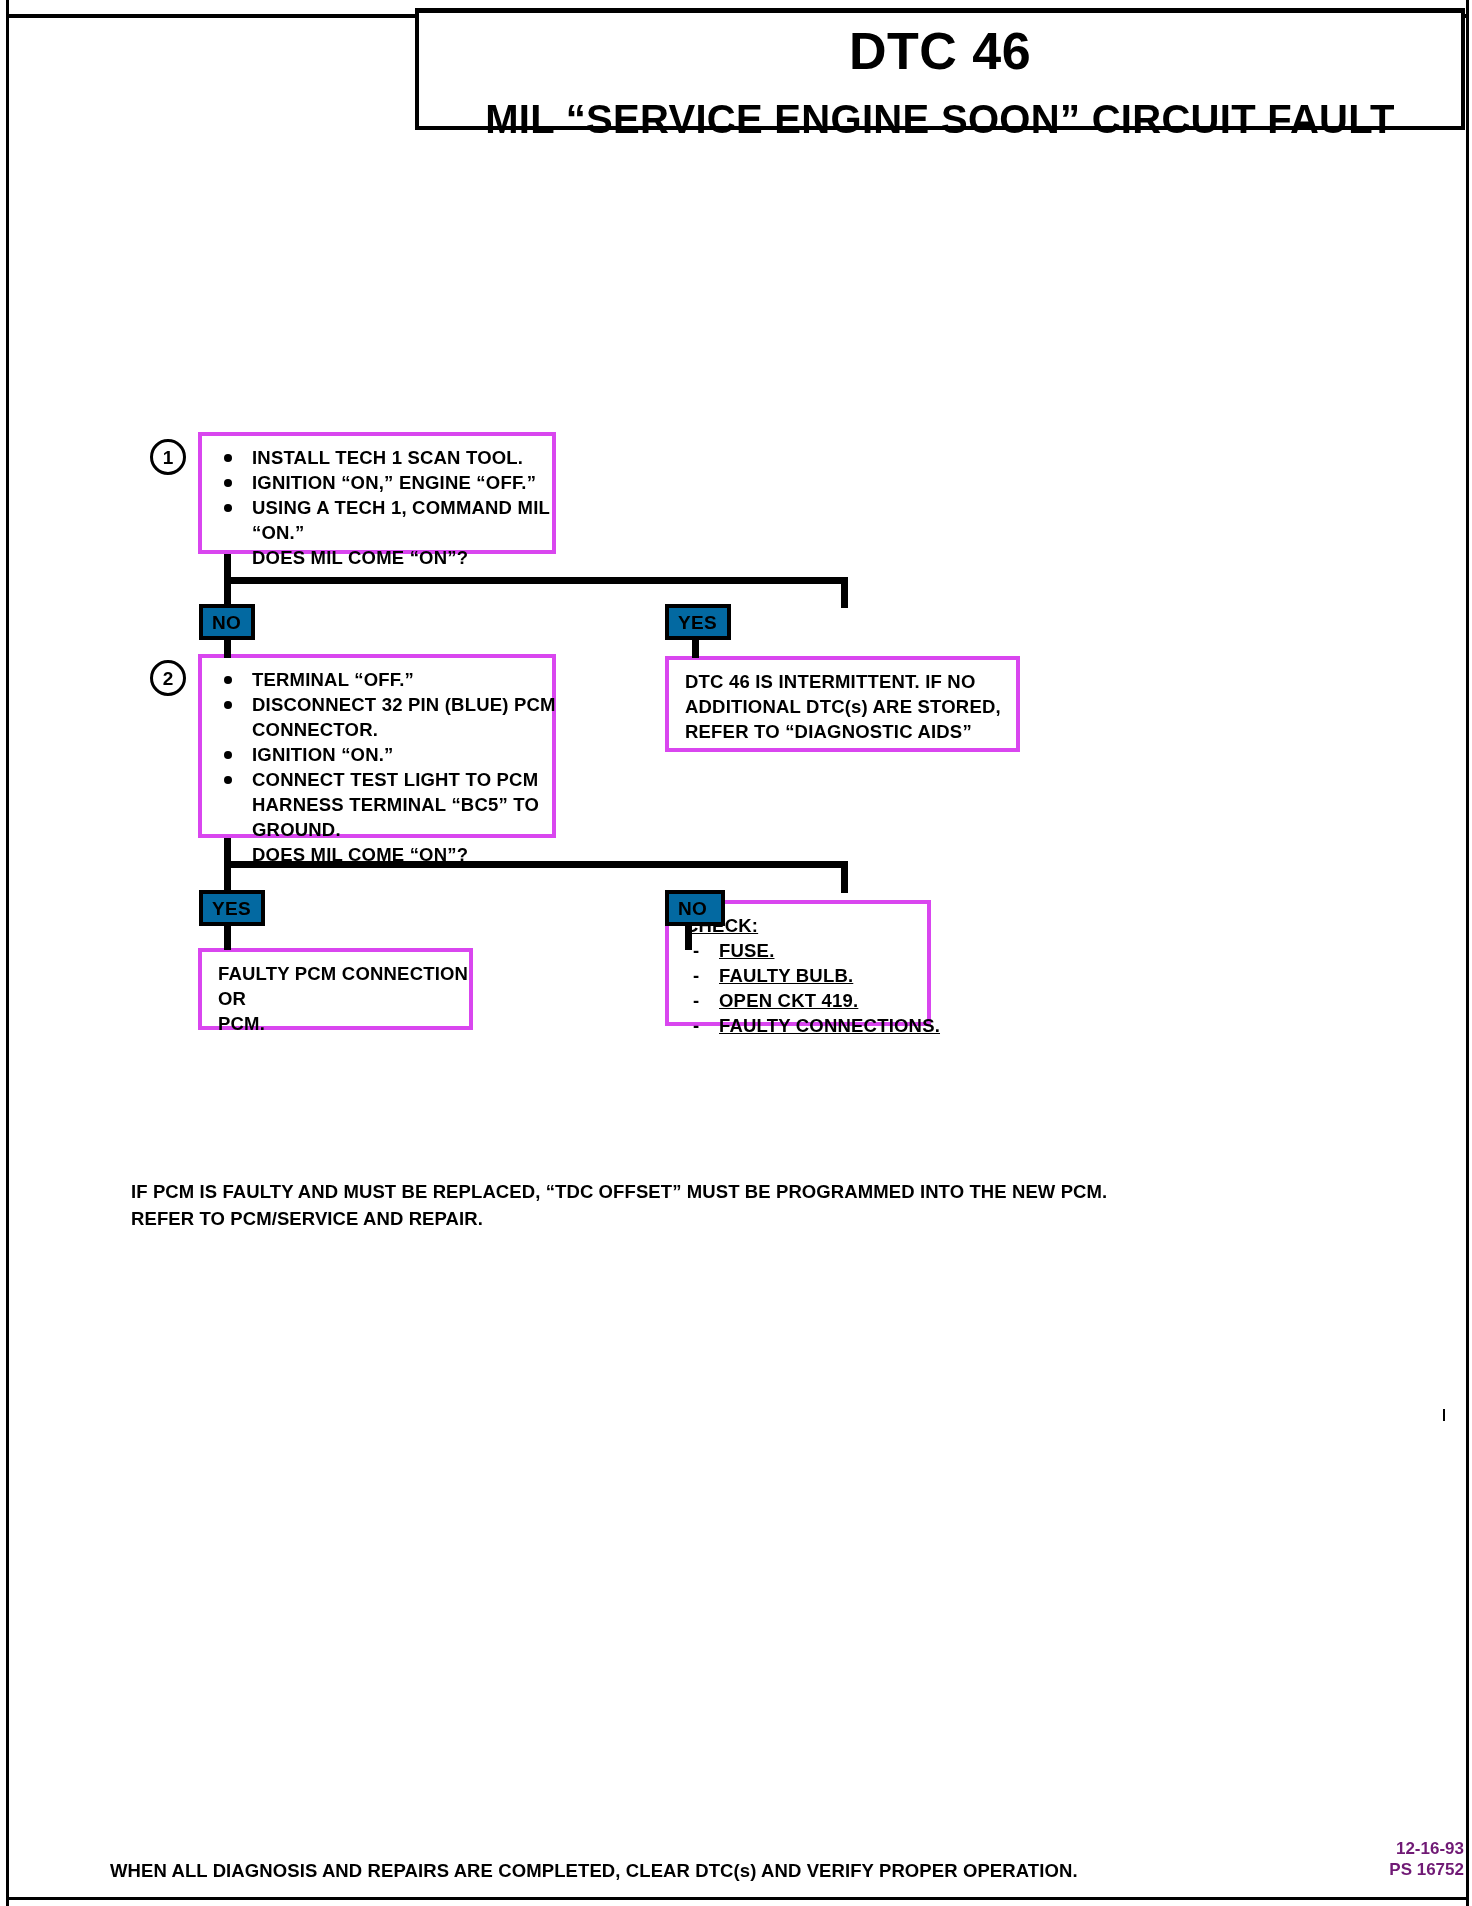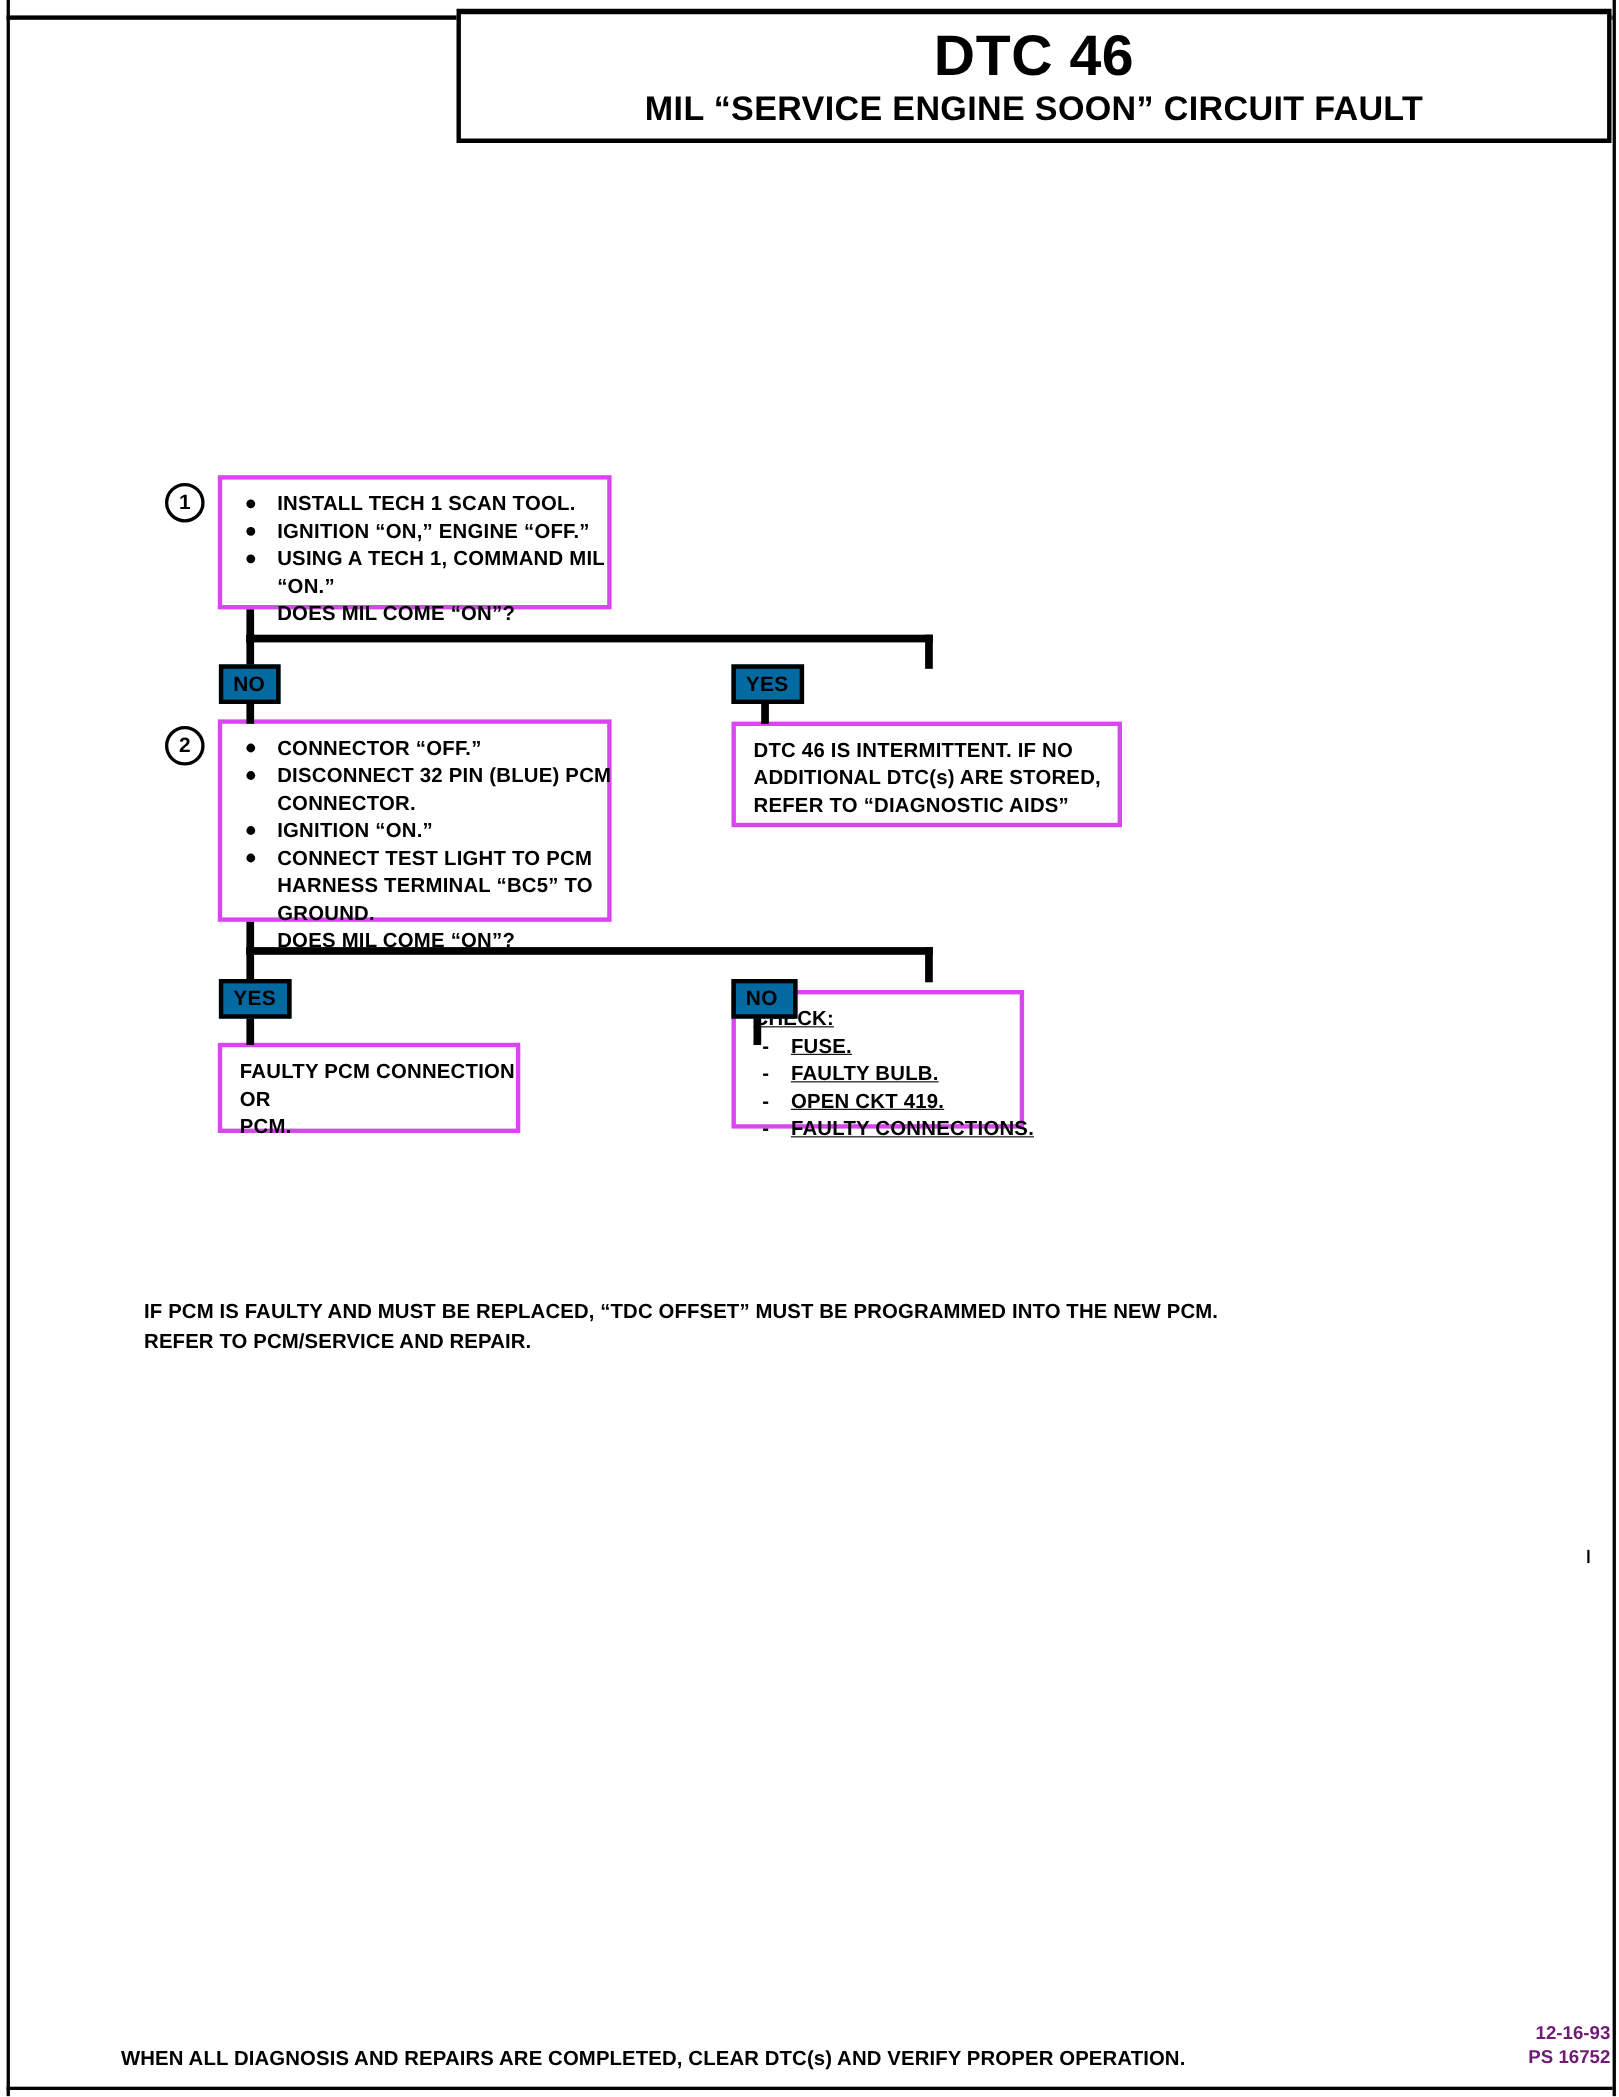--- a/index.html
+++ b/index.html
@@ -40,24 +40,24 @@
   }
   #dtc-code {
     font-size: 52px;
     font-weight: bold;
     letter-spacing: 0.5px;
     margin-top: 12px;
     line-height: 1;
     color: #000;
   }
   #dtc-subtitle {
-    font-size: 31px;
+    font-size: 40px;
     font-weight: bold;
     letter-spacing: 0.3px;
-    margin-top: 6px;
+    margin-top: 22px;
     line-height: 1;
     color: #000;
     white-space: nowrap;
   }
 
   
   .fbox {
     position: absolute;
     border: 4px solid #d946ef;
     box-sizing: border-box;
@@ -230,21 +230,21 @@
 
   <div class="conn" style="left:224px; top:638px; width:7px; height:20px;"></div>
   <div class="conn" style="left:692px; top:638px; width:7px; height:20px;"></div>
 
   <div class="step-circle" style="left:150px; top:660px;">
     <span>2</span>
   </div>
 
   <div class="fbox" style="left:198px; top:654px; width:358px; height:184px;">
     <div class="inner">
-      <div class="bullet-line">CONNECTOR “OFF.”</div>
+      <div class="bullet-line">TERMINAL “OFF.”</div>
       <div class="bullet-line">DISCONNECT 32 PIN (BLUE) PCM</div>
       <div class="cont-line">CONNECTOR.</div>
       <div class="bullet-line">IGNITION “ON.”</div>
       <div class="bullet-line">CONNECT TEST LIGHT TO PCM</div>
       <div class="cont-line">HARNESS TERMINAL “BC5” TO</div>
       <div class="cont-line">GROUND.</div>
       <div class="cont-line">DOES MIL COME “ON”?</div>
     </div>
   </div>
 

